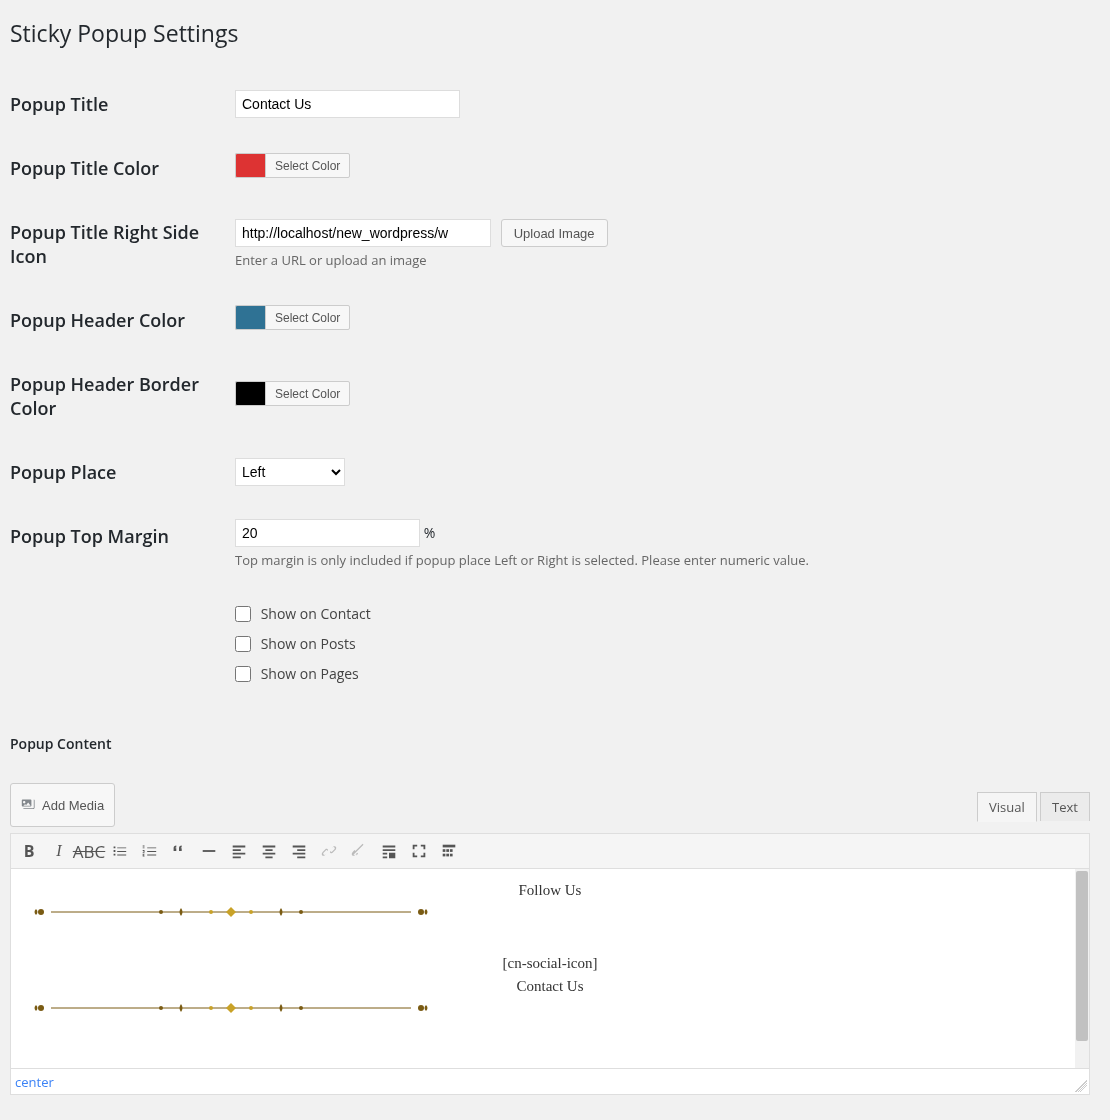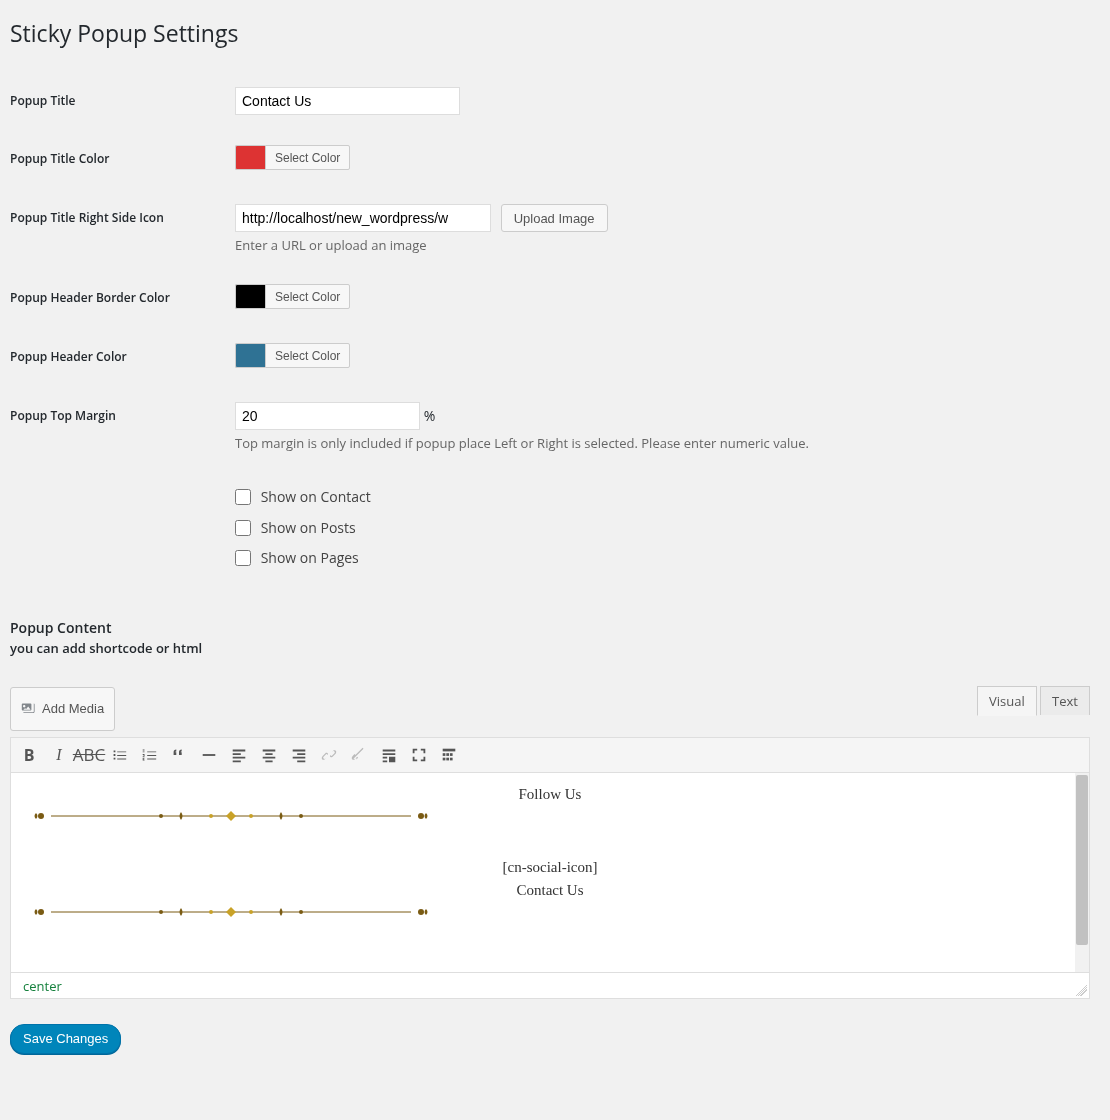--- a/index.html
+++ b/index.html
@@ -16,21 +16,21 @@
   font-weight: 400;
   line-height: 29px;
   color: #23282d;
   margin: 0 0 20px 0;
   padding: 9px 15px 4px 0;
 }
 table.form-table { width: 100%; border-collapse: collapse; }
 table.form-table th {
   text-align: left;
   font-weight: 600;
-  font-size: 12px;
+  font-size: 18px;
   color: #23282d;
   vertical-align: top;
   padding: 20px 10px 20px 0;
   width: 215px;
 }
 table.form-table td {
   vertical-align: middle;
   padding: 15px 10px;
   font-size: 14px;
   line-height: 1.3;
@@ -120,21 +120,21 @@
 .editor-tab {
   display: inline-block;
   padding: 5px 11px;
   font-size: 13px;
   color: #555;
   border: 1px solid #ccc;
   background: #ebebeb;
   cursor: pointer;
   border-bottom: none;
   position: relative;
-  top: 2px;
+  top: 12px;
 }
 .editor-tab.active { background: #f5f5f5; border-bottom: 1px solid #f5f5f5; }
 .editor-toolbar {
   clear: both;
   margin-top: 6px;
   background: #f5f5f5;
   border: 1px solid #dedede;
   padding: 3px;
   display: flex;
   gap: 0px;
@@ -161,23 +161,23 @@
   padding: 10px 20px;
   font-family: Georgia, serif;
   color: #333;
 }
 .editor-body .center { text-align: center; font-size: 15px; padding: 3px 0; }
 .editor-body svg.orn { width: 400px; height: 20px; display:block; }
 .status-path {
   border: 1px solid #dedede;
   border-top: none;
   background: #fff;
-  padding: 4px 12px;
-  font-size: 13px;
-  color: #15803d;
+  padding: 4px 4px;
+  font-size: 13px;
+  color: #3b82f6;
   position: relative;
   height: 26px;
 }
 .status-path .resize {
   position: absolute;
   right: 2px;
   bottom: 2px;
   width: 12px; height: 12px;
   background: linear-gradient(135deg, transparent 0 50%, #ccc 50% 55%, transparent 55% 60%, #ccc 60% 65%, transparent 65% 70%, #ccc 70% 75%, transparent 75%);
 }
@@ -233,35 +233,43 @@
     </tr>
     <tr>
       <th>Popup Title Right Side Icon</th>
       <td>
         <input type="text" class="reg w220" value="http://localhost/new_wordpress/w" style="">
         <button class="button-secondary">Upload Image</button>
         <div class="desc">Enter a URL or upload an image</div>
       </td>
     </tr>
     <tr>
+      <th>Popup Header Color</th>
+      <td>
+        <div class="color-picker-wrap">
+          <div class="swatch" style="background:#2f7294"></div>
+          <button class="select-color-btn">Select Color</button>
+        </div>
+      </td>
+    </tr>
+    <tr>
       <th>Popup Header Border Color</th>
       <td>
         <div class="color-picker-wrap">
           <div class="swatch" style="background:#000000"></div>
           <button class="select-color-btn">Select Color</button>
         </div>
       </td>
     </tr>
     <tr>
-      <th>Popup Header Color</th>
-      <td>
-        <div class="color-picker-wrap">
-          <div class="swatch" style="background:#2f7294"></div>
-          <button class="select-color-btn">Select Color</button>
-        </div>
+      <th>Popup Place</th>
+      <td>
+        <select class="reg">
+          <option>Left</option>
+        </select>
       </td>
     </tr>
     <tr>
       <th>Popup Top Margin</th>
       <td>
         <input type="text" class="reg w185" value="20" style="">
         <span>%</span>
         <div class="desc">Top margin is only included if popup place Left or Right is selected. Please enter numeric value.</div>
       </td>
     </tr>
@@ -280,21 +288,20 @@
           <input type="checkbox" style="">
           <label>Show on Pages</label>
         </div>
       </td>
     </tr>
   </tbody>
     </table>
 
   <div class="content-head">
     <div class="lbl">Popup Content</div>
-    <div class="sub">you can add shortcode or html</div>
   </div>
 
   <div class="editor-wrap">
     <button class="media-btn">
       <svg viewBox="0 0 20 20" width="16" height="16">
           <path fill="#82878c" d="M13 11V4c0-.55-.45-1-1-1H2c-.55 0-1 .45-1 1v7c0 .55.45 1 1 1h10c.55 0 1-.45 1-1zM4 5c.83 0 1.5.67 1.5 1.5S4.83 8 4 8s-1.5-.67-1.5-1.5S3.17 5 4 5zm8 6H3l2-2 1.5 1L9 7l3 4zm4-8v10c0 .55-.45 1-1 1H3v1h12c1.1 0 2-.9 2-2V4c0-.55-.45-1-1-1z"></path>
         </svg>
       <span>Add Media</span>
     </button>
     <div class="editor-tabs">

